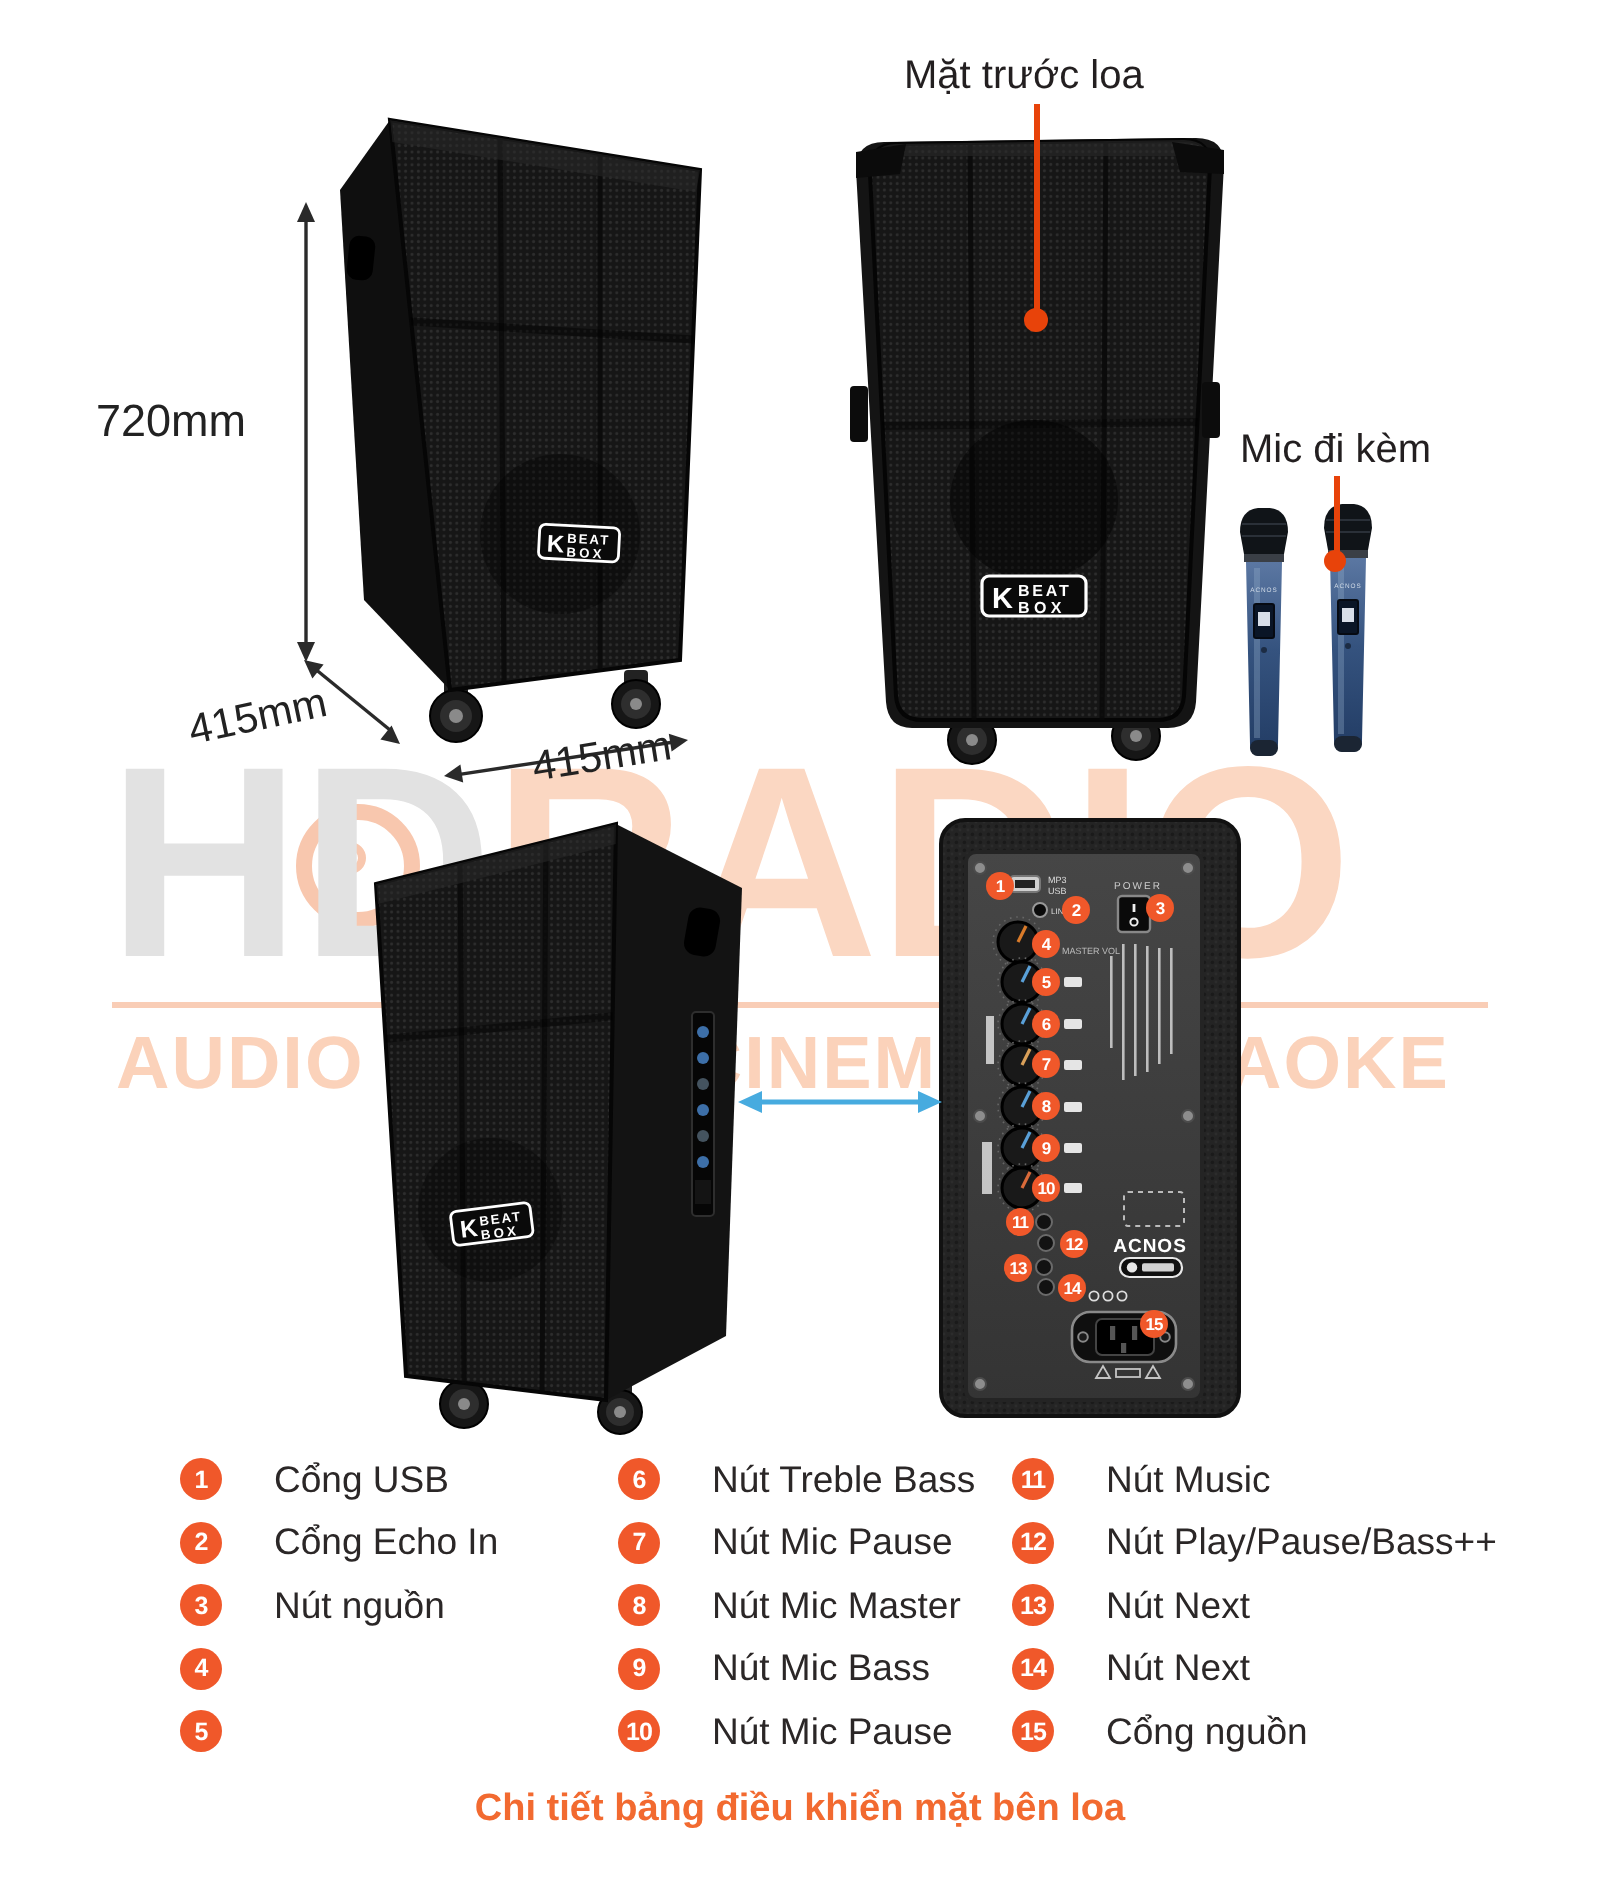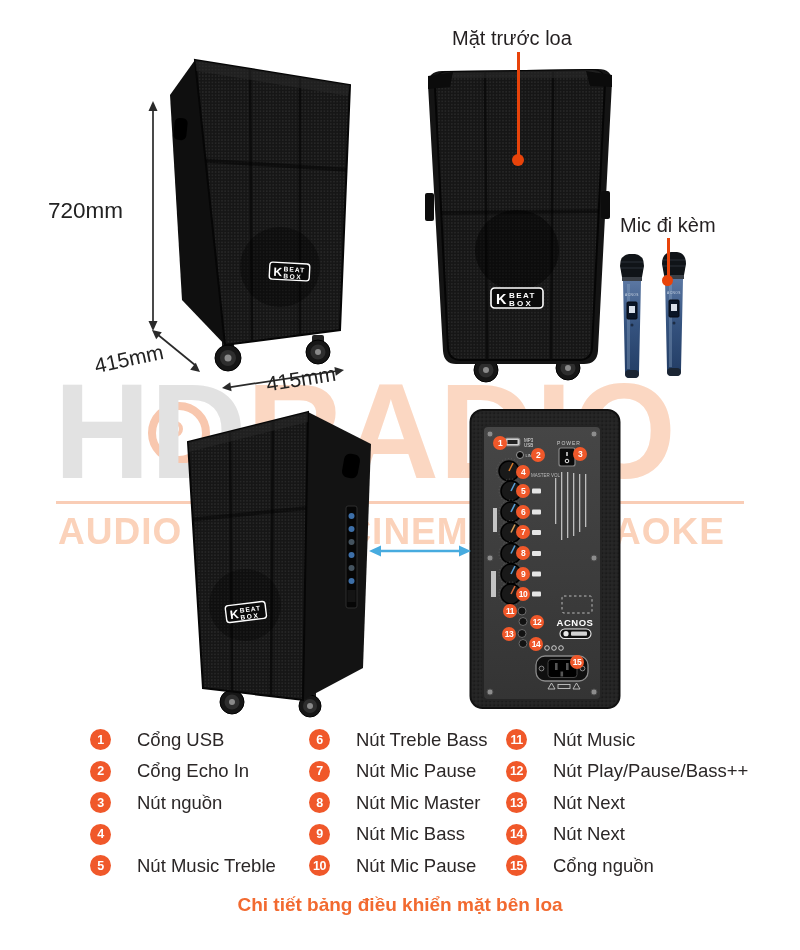--- a/index.html
+++ b/index.html
@@ -413,21 +413,20 @@
       </div>
     <div class="lrow">
         <span class="lnum">3</span>
         <span class="llabel">Nút nguồn</span>
       </div>
     <div class="lrow">
         <span class="lnum">4</span>
       </div>
     <div class="lrow">
         <span class="lnum">5</span>
-        <span class="llabel">Nút Music Treble</span>
       </div>
   </div>
   <div class="lcol" style="left:309px;top:729px;">
     <div class="lrow">
         <span class="lnum">6</span>
         <span class="llabel">Nút Treble Bass</span>
       </div>
     <div class="lrow">
         <span class="lnum">7</span>
         <span class="llabel">Nút Mic Pause</span>

